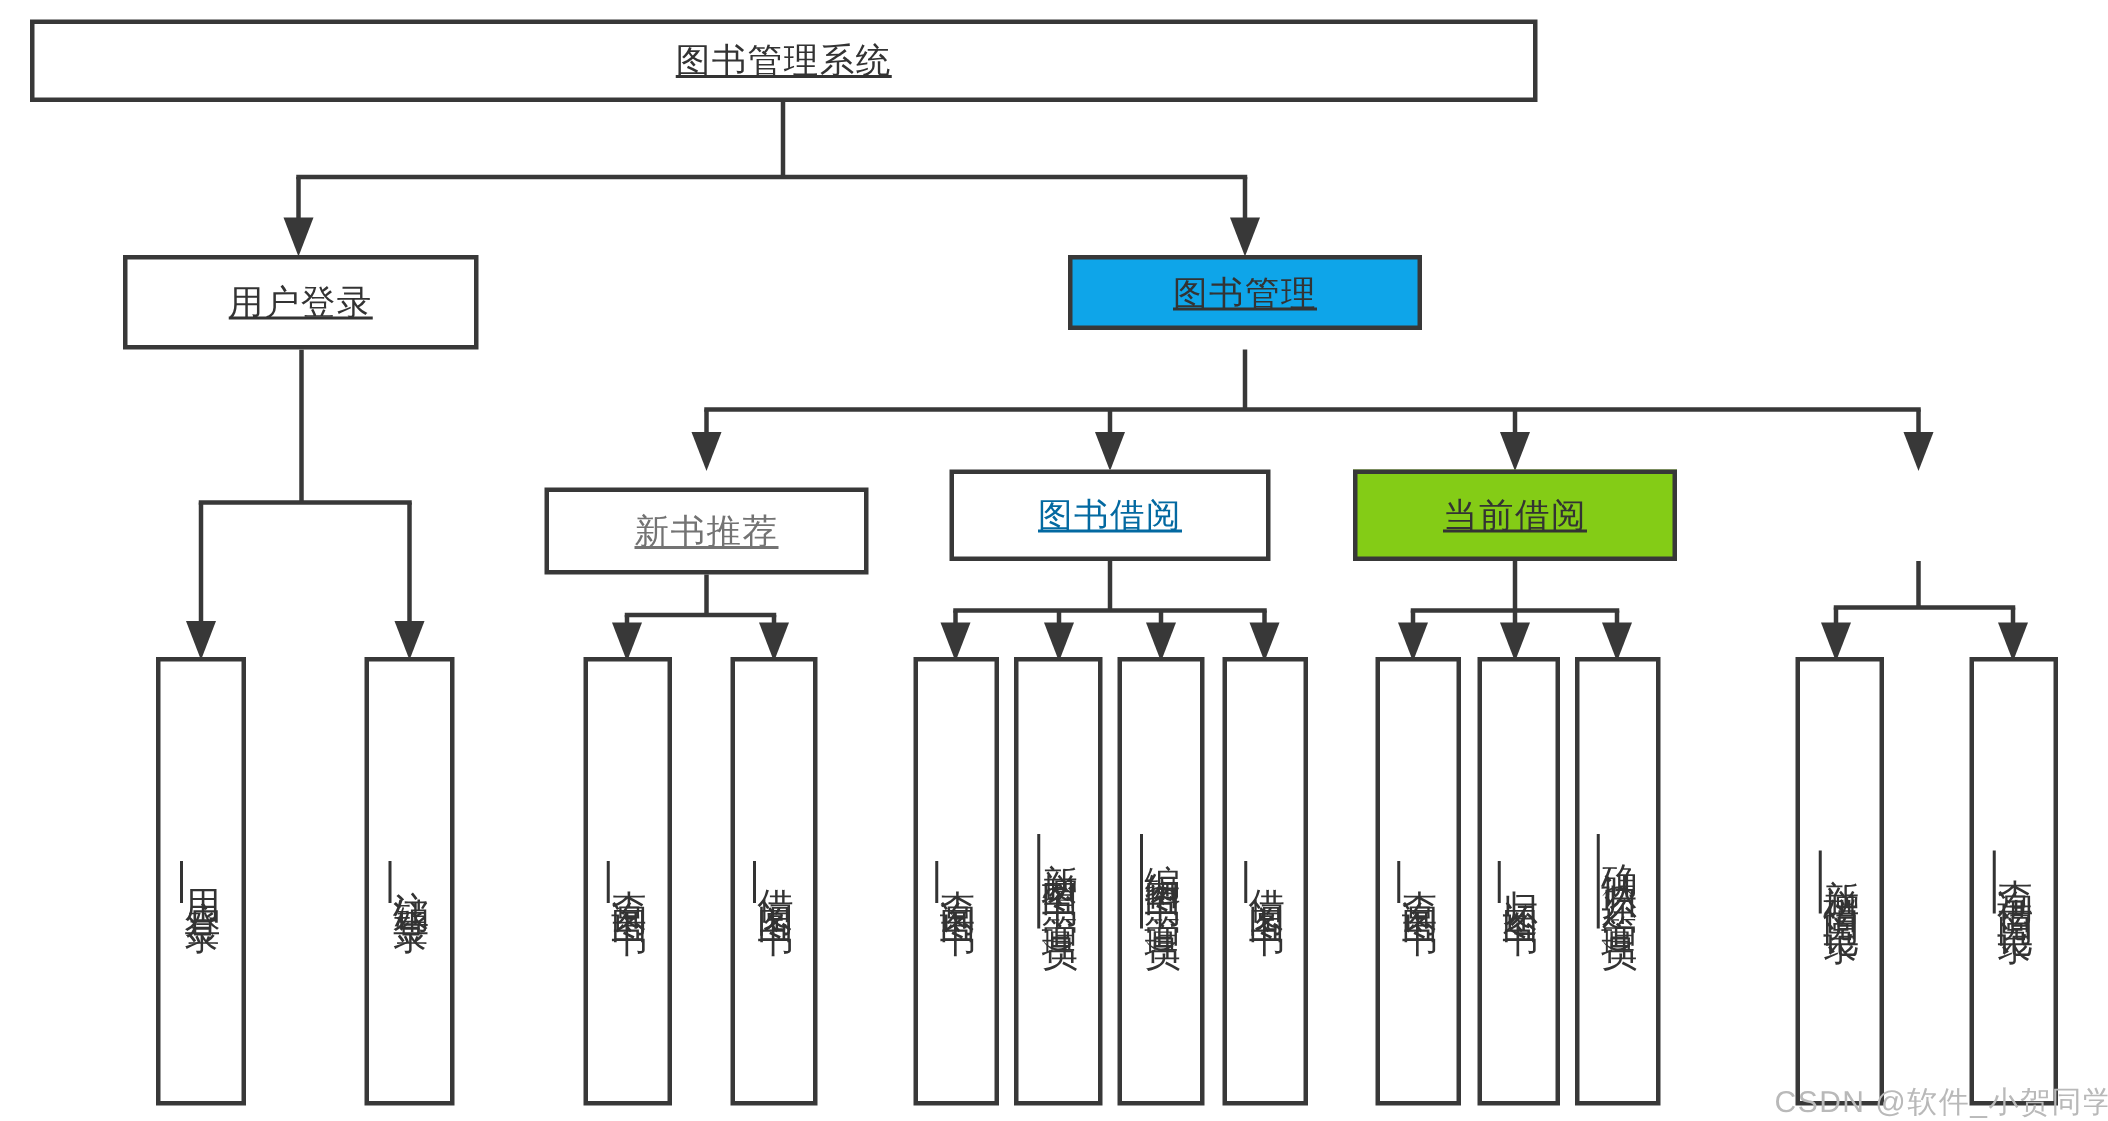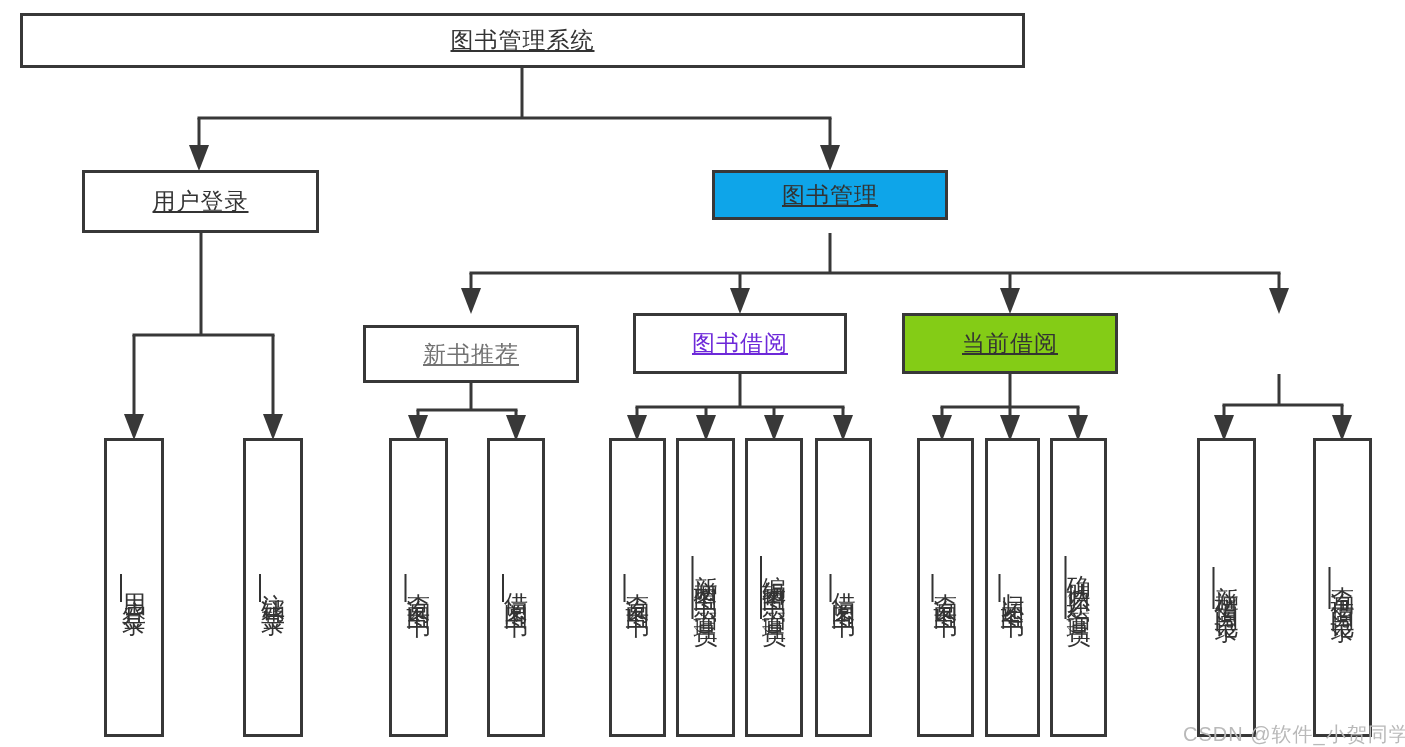--- a/index.html
+++ b/index.html
@@ -113,21 +113,21 @@
       </div>
       <div class="node h" style="left: 82px; top: 170px; width: 237px; height: 63px; border-color: rgb(56, 56, 56); background: rgb(255, 255, 255); color: rgb(51, 51, 51);">
         <span class="node-label">用户登录</span>
       </div>
       <div class="node h" style="left: 712px; top: 170px; width: 236px; height: 50px; border-color: rgb(56, 56, 56); background: #0ea5e9; color: rgb(51, 51, 51);">
         <span class="node-label">图书管理</span>
       </div>
       <div class="node h" style="left: 363px; top: 313px; width: 216px; height: 58px; border-color: rgb(56, 56, 56); background: rgb(255, 255, 255); color: #737373; margin-top: 12px;">
         <span class="node-label">新书推荐</span>
       </div>
-      <div class="node h" style="left: 633px; top: 313px; width: 214px; height: 61px; border-color: rgb(56, 56, 56); background: rgb(255, 255, 255); color: #6d28d9;">
+      <div class="node h" style="left: 633px; top: 313px; width: 214px; height: 61px; border-color: rgb(56, 56, 56); background: rgb(255, 255, 255); color: #0369a1;">
         <span class="node-label">图书借阅</span>
       </div>
       <div class="node h" style="left: 902px; top: 313px; width: 216px; height: 61px; border-color: rgb(56, 56, 56); background: #84cc16; color: rgb(51, 51, 51);">
         <span class="node-label">当前借阅</span>
       </div>
       <div class="node v" style="left: 104px; top: 438px; width: 60px; height: 299px; border-color: rgb(56, 56, 56); background: rgb(255, 255, 255); color: rgb(51, 51, 51);">
         <span class="node-label">用户登录</span>
       </div>
       <div class="node v" style="left: 243px; top: 438px; width: 60px; height: 299px; border-color: rgb(56, 56, 56); background: rgb(255, 255, 255); color: rgb(51, 51, 51);">
         <span class="node-label">注销登录</span>

